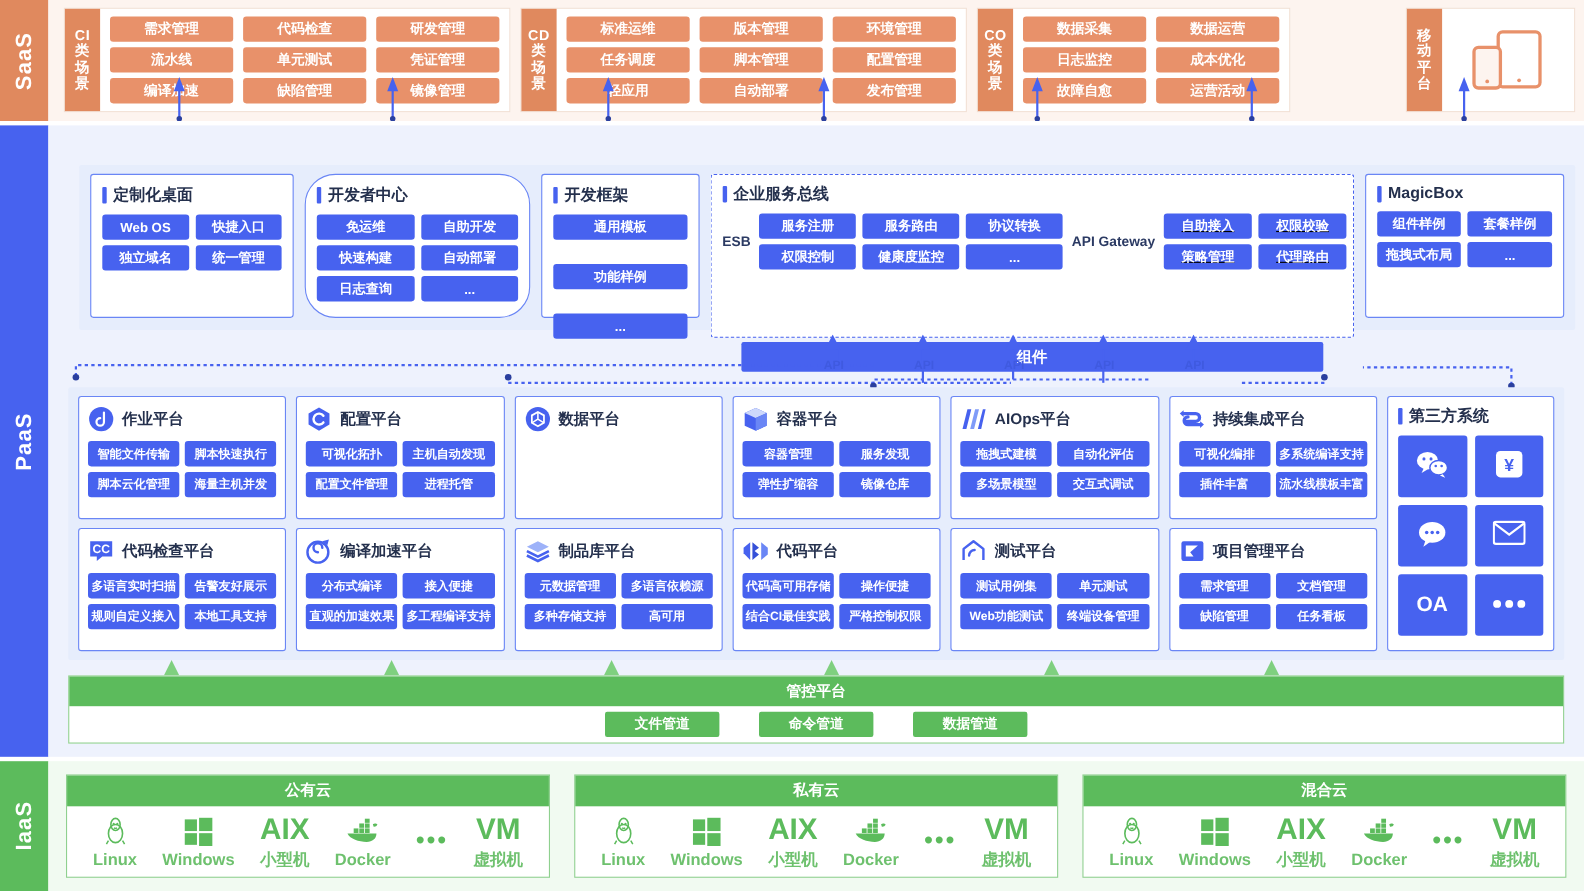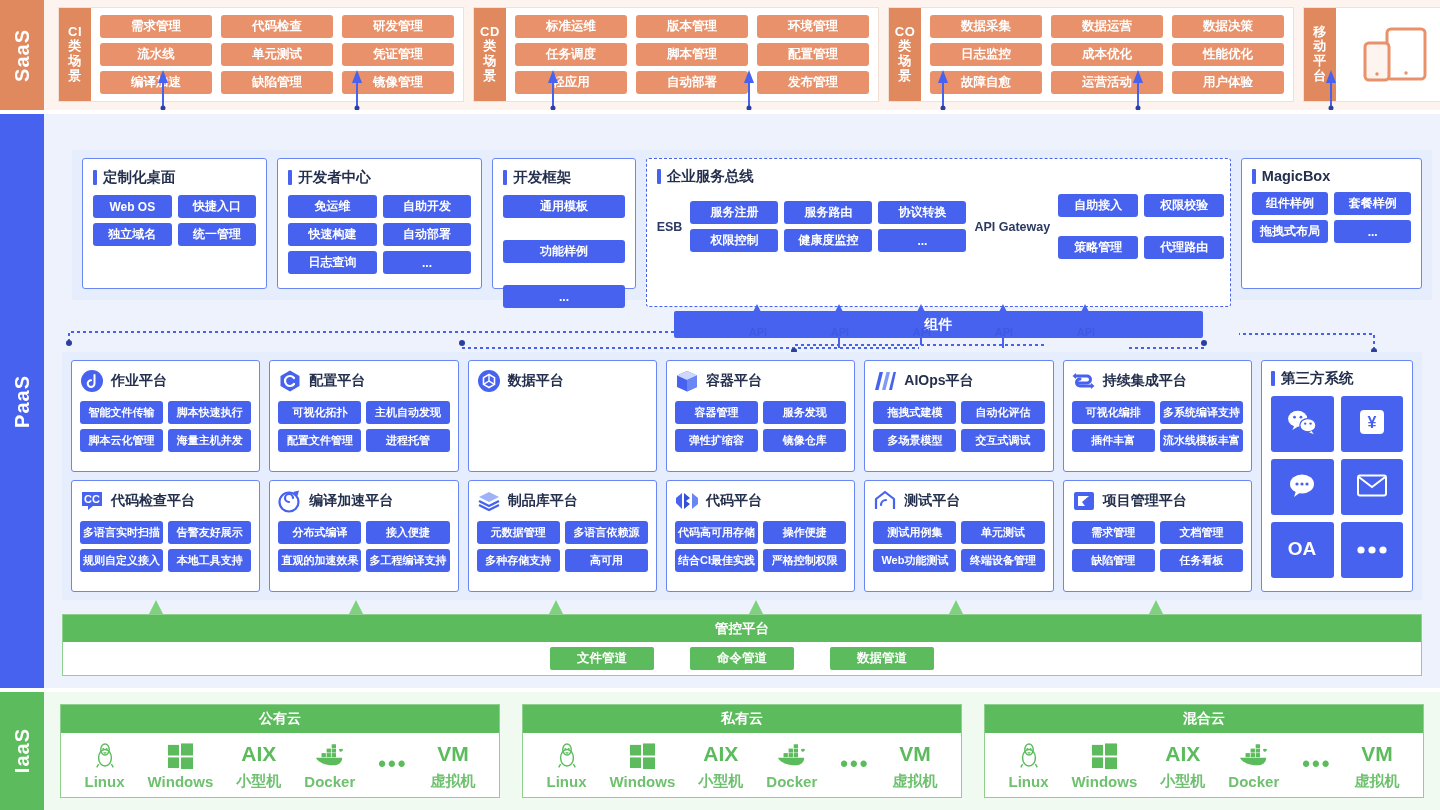--- a/index.html
+++ b/index.html
@@ -68,32 +68,32 @@
   .card-title b { font-size: 14.5px; color: #24304d; font-weight: 700; }
   .chip-b {
     background: #4762ef; color: #fff; font-size: 12px; font-weight: 700;
     border-radius: 3px; height: 23px; display: flex; align-items: center;
     justify-content: center; white-space: nowrap; padding: 0 6px;
   }
   .grid2 { display: grid; grid-template-columns: 1fr 1fr; gap: 5px 6px; }
   .grid1 { display: grid; grid-template-columns: 1fr; gap: 22px; }
 
   #desktop-card { width: 186px; height: 131px; }
-  #devcenter-card { width: 206px; height: 131px; }
+  #devcenter-card { width: 206px; height: 131px; border-radius: 28px; }
   #devframe-card { width: 144px; height: 131px; }
 
   .esb-wrap { position: relative; width: 588px; height: 180px; }
   .esb-dash {
     position: absolute; inset: 0 0 31px 0; border: 1.6px dashed #4762ef;
     border-radius: 3px; background: #fff; padding: 8px 10px;
   }
   .esb-row { display: flex; align-items: center; gap: 8px; }
   .esb-lbl { font-size: 12.5px; font-weight: 700; color: #2b3a63; white-space: nowrap; }
   .esb-grid { display: grid; grid-template-columns: repeat(3, 88px); gap: 5px 6px; }
-  .api-grid { display: grid; grid-template-columns: repeat(2, 80px); gap: 19px 6px; }
+  .api-grid { display: grid; grid-template-columns: repeat(2, 80px); gap: 5px 6px; text-decoration: underline; }
   .components-bar {
     position: absolute; left: 28px; right: 28px; bottom: 0; height: 27px;
     background: #4762ef; color: #fff; font-size: 14px; font-weight: 700;
     display: flex; align-items: center; justify-content: center; border-radius: 2px;
   }
   #magicbox-card { width: 182px; height: 131px; margin-left: auto; }
 
   
   .api-zone { position: absolute; left: 0; top: 190px; width: 100%; height: 56px; }
   .api-lbl {
@@ -141,21 +141,21 @@
     position: absolute; left: 44px; top: 692px; width: 1396px; height: 118px;
     background: #f1faf1; display: flex; align-items: center; gap: 22px; padding: 8px 16px;
   }
   .cloud-box { flex: 1; background: #fff; border: 1px solid #8fd08f; height: 94px; }
   .cloud-hd {
     height: 28px; background: #5cbb5c; color: #fff; font-size: 14px; font-weight: 700;
     display: flex; align-items: center; justify-content: center;
   }
   .cloud-bd { height: 64px; display: flex; align-items: center; justify-content: space-around; padding: 0 12px; }
   .os-item { display: flex; flex-direction: column; align-items: center; gap: 3px; color: #5cbb5c; }
-  .os-item .glyph { height: 30px; display: flex; align-items: center; justify-content: center; font-weight: 700; font-size: 21px; }
+  .os-item .glyph { height: 30px; display: flex; align-items: center; justify-content: center; font-weight: 700; font-size: 27px; }
   .os-item .nm { font-size: 15px; color: #6ec16e; font-weight: 600; }
   .os-item.dots .glyph { font-size: 22px; letter-spacing: 2px; }
 </style>
 </head>
 <body>
 
 <div class="page">
 
   <div class="rail rail-saas">
     <span>SaaS</span>
@@ -237,25 +237,20 @@
       <div class="saas-cols">
         <div class="saas-col">
           <div class="chip-o">数据采集</div>
           <div class="chip-o">日志监控</div>
           <div class="chip-o">故障自愈</div>
         </div>
         <div class="saas-col">
           <div class="chip-o">数据运营</div>
           <div class="chip-o">成本优化</div>
           <div class="chip-o">运营活动</div>
-        </div>
-        <div class="saas-col">
-          <div class="chip-o">数据决策</div>
-          <div class="chip-o">性能优化</div>
-          <div class="chip-o">用户体验</div>
         </div>
       </div>
     </div>
 
     <div class="saas-group mobile-group">
       <div class="saas-tag">
         <div>
           <i>移</i><br>
           <i>动</i><br>
           <i>平</i><br>

